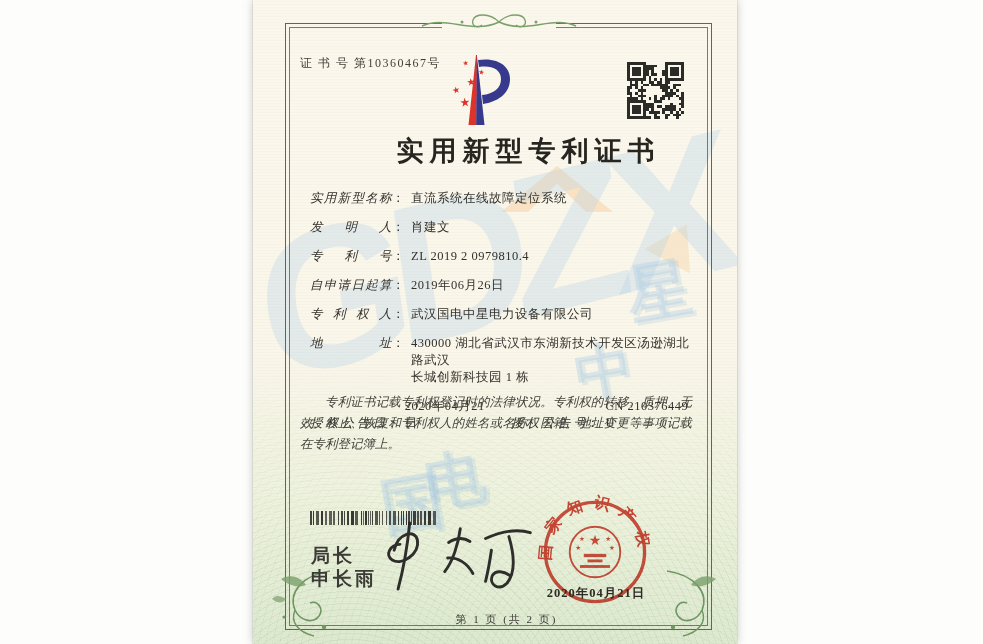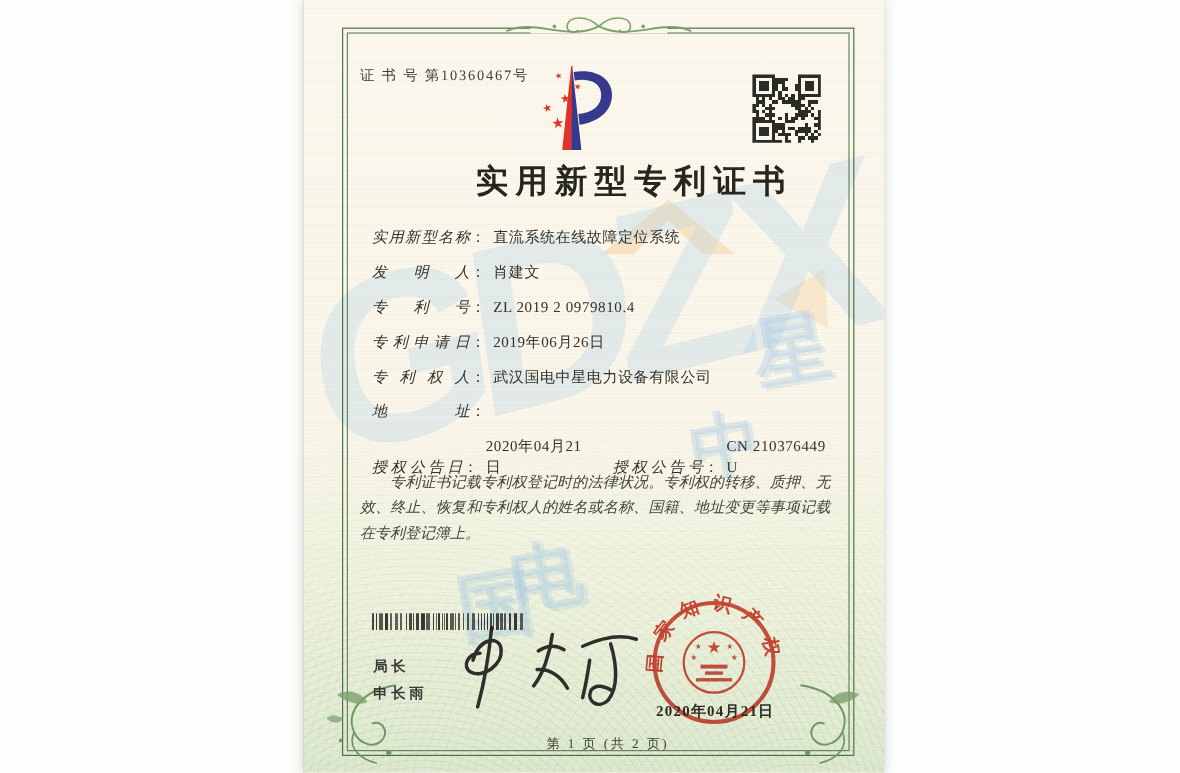--- a/index.html
+++ b/index.html
@@ -106,21 +106,21 @@
   }
   .paras p { text-indent:2em; }
 
   
   .barcode { position:absolute; left:57px; top:511px; width:128px; height:14px; }
   .barcode svg { width:100%; height:100%; shape-rendering:crispEdges; }
 
   .officer {
     position:absolute; left:58px; top:544px;
     font-family:"Liberation Sans","DejaVu Sans",sans-serif;
-    font-size:12px; font-weight:600; color:#3b3a36; letter-spacing:3px;
+    font-size:19px; font-weight:600; color:#3b3a36; letter-spacing:3px;
     line-height:23px;
   }
   .signature { position:absolute; left:112px; top:516px; width:175px; height:82px; }
 
   .seal { position:absolute; left:284px; top:494px; width:116px; height:116px;
           mix-blend-mode:multiply; opacity:0.92; }
   .seal-date {
     position:absolute; left:288px; top:585px; width:110px; text-align:center;
     font-size:12.5px; color:#2e2a24; letter-spacing:1px; font-weight:bold;
   }
@@ -438,32 +438,33 @@
         <span class="flabel">发明人</span>
           <span class="fcolon">：</span>
         <span class="fvalue">肖建文</span>
       </div>
       <div class="frow">
         <span class="flabel">专利号</span>
           <span class="fcolon">：</span>
         <span class="fvalue">ZL 2019 2 0979810.4</span>
       </div>
       <div class="frow">
-        <span class="flabel">专利申请日</span>
+        <span class="flabel">自申请日起算</span>
           <span class="fcolon">：</span>
         <span class="fvalue">2019年06月26日</span>
       </div>
       <div class="frow">
         <span class="flabel">专利权人</span>
           <span class="fcolon">：</span>
         <span class="fvalue">武汉国电中星电力设备有限公司</span>
       </div>
       <div class="frow">
         <span class="flabel">地址</span>
           <span class="fcolon">：</span>
+        <span class="fvalue"><span>430000 湖北省武汉市东湖新技术开发区汤逊湖北路武汉</span><br><span>长城创新科技园 1 栋</span></span>
       </div>
       <div class="grant-row">
         <span class="grant-pair">
           <span class="flabel">授权公告日</span>
             <span class="fcolon">：</span>
           <span>2020年04月21日</span>
         </span>
         <span class="grant-pair second">
           <span class="flabel">授权公告号</span>
             <span class="fcolon">：</span>

